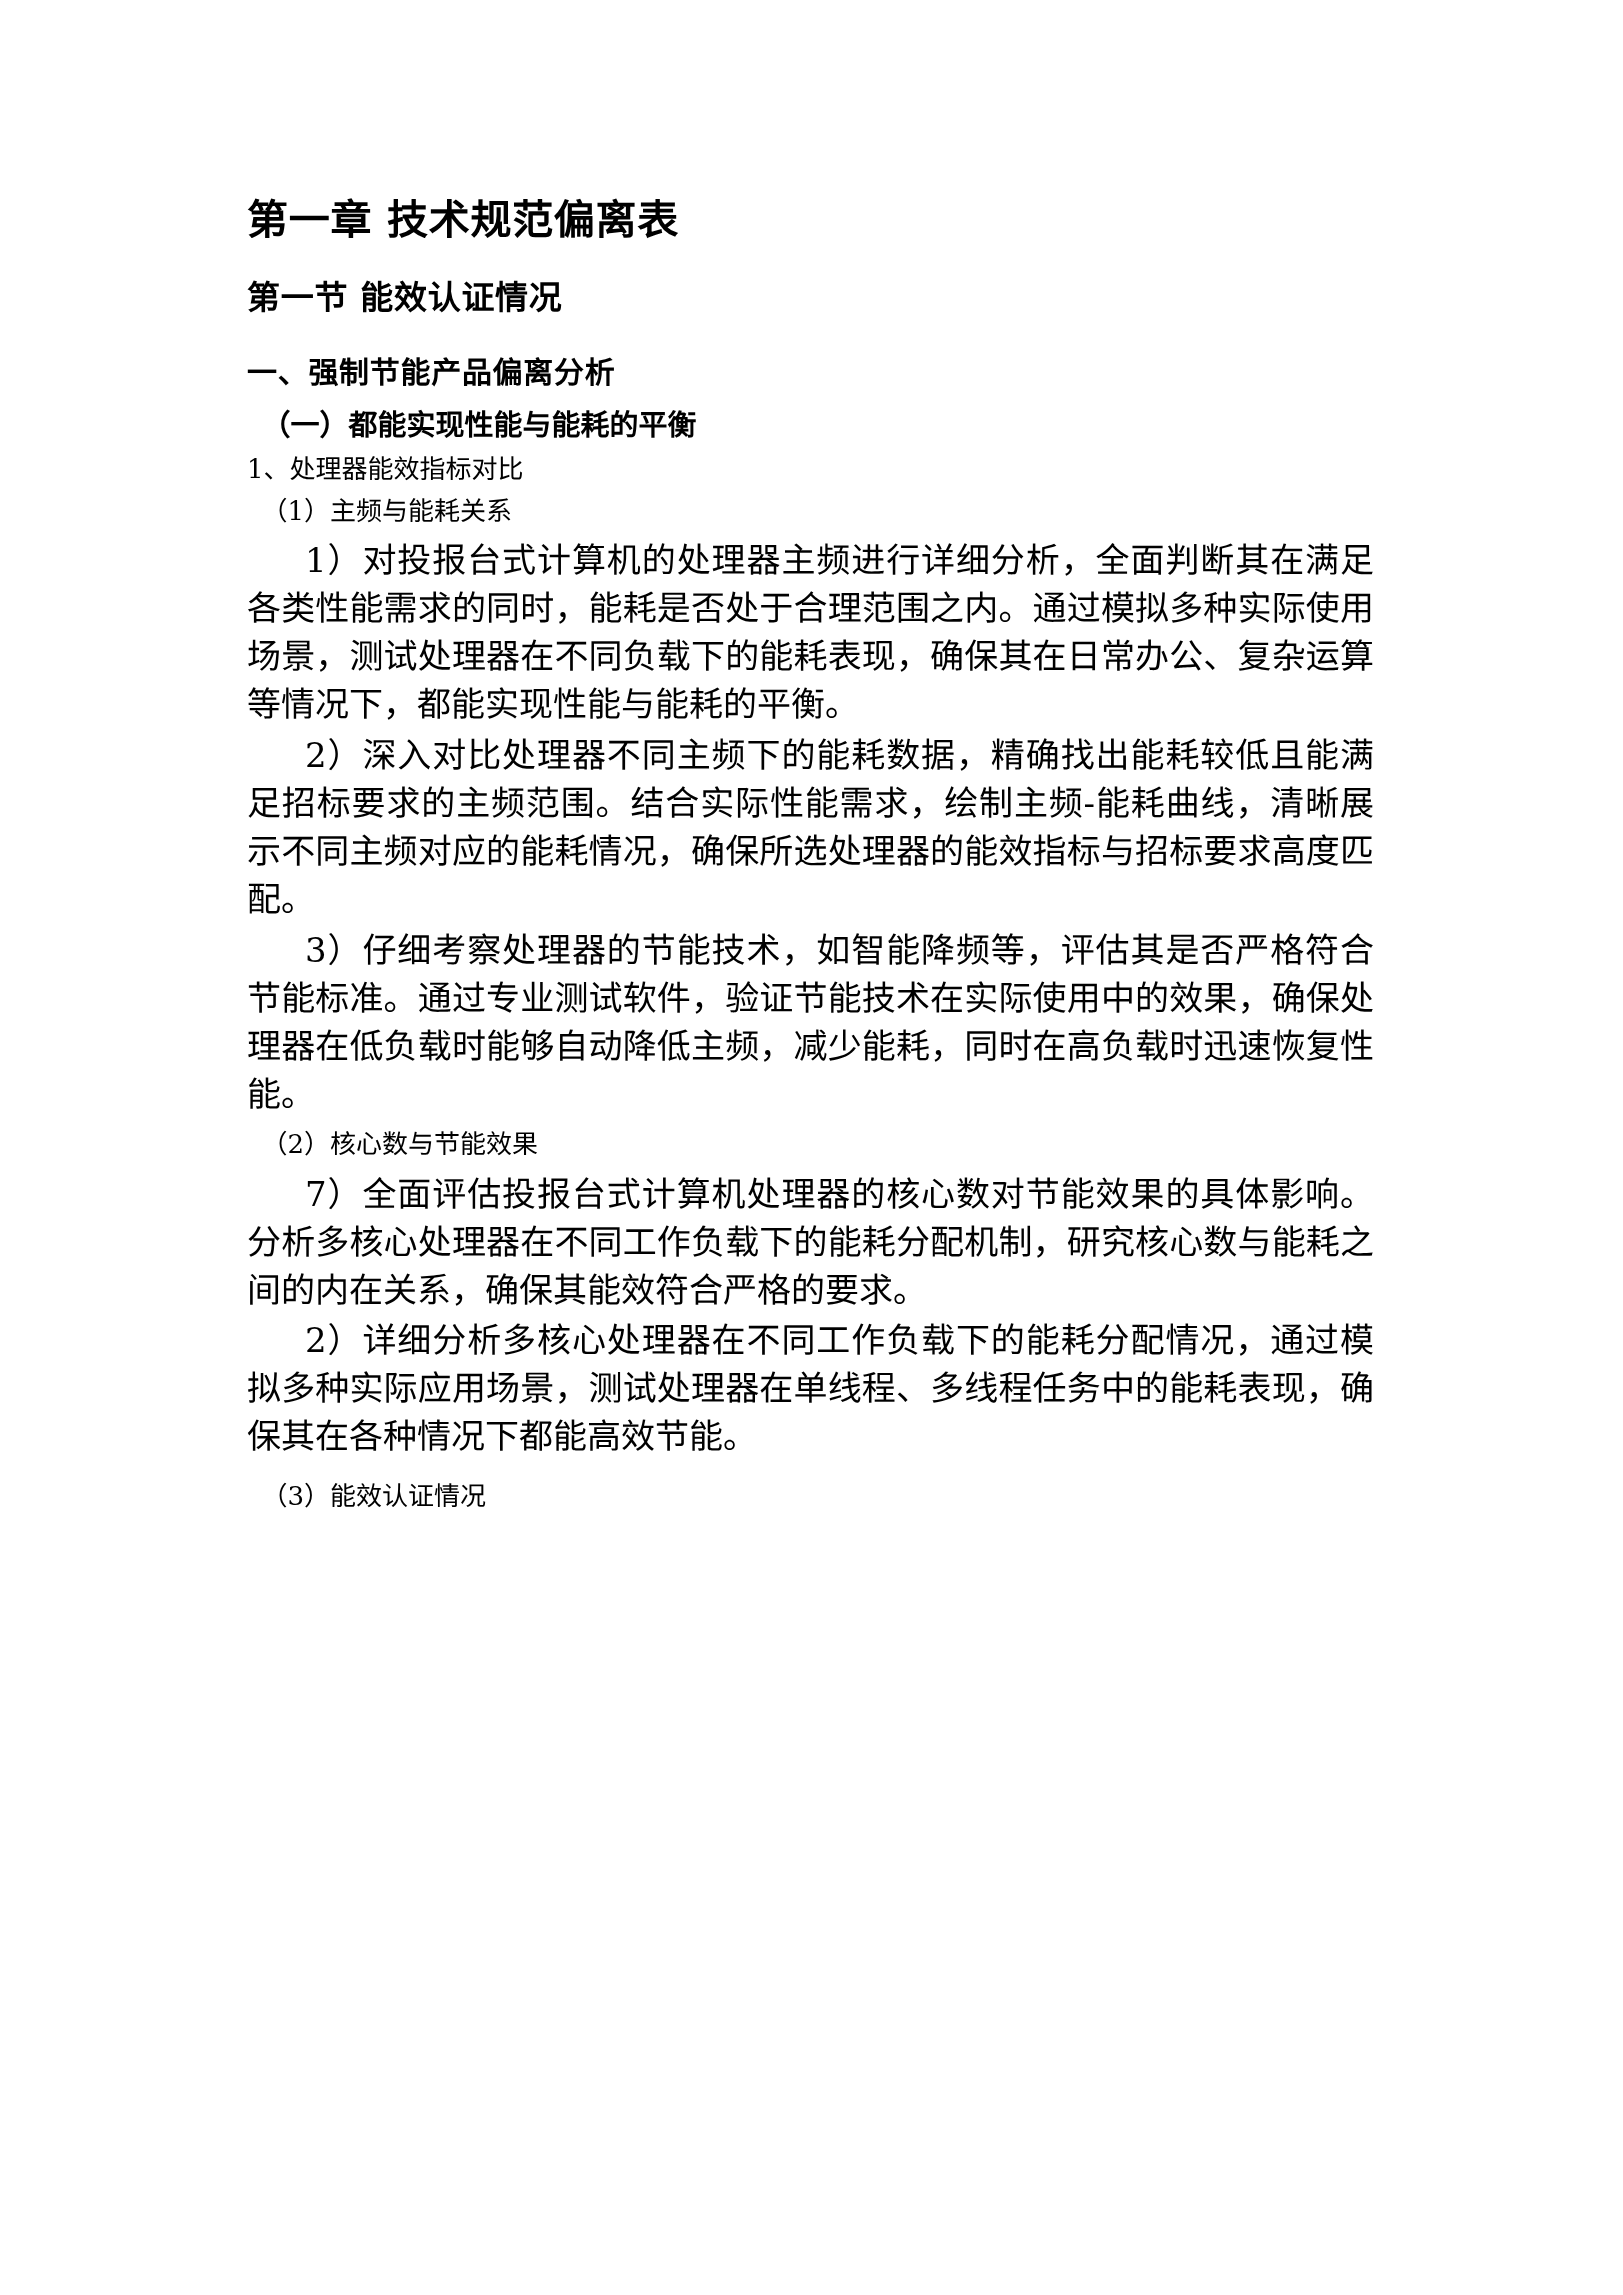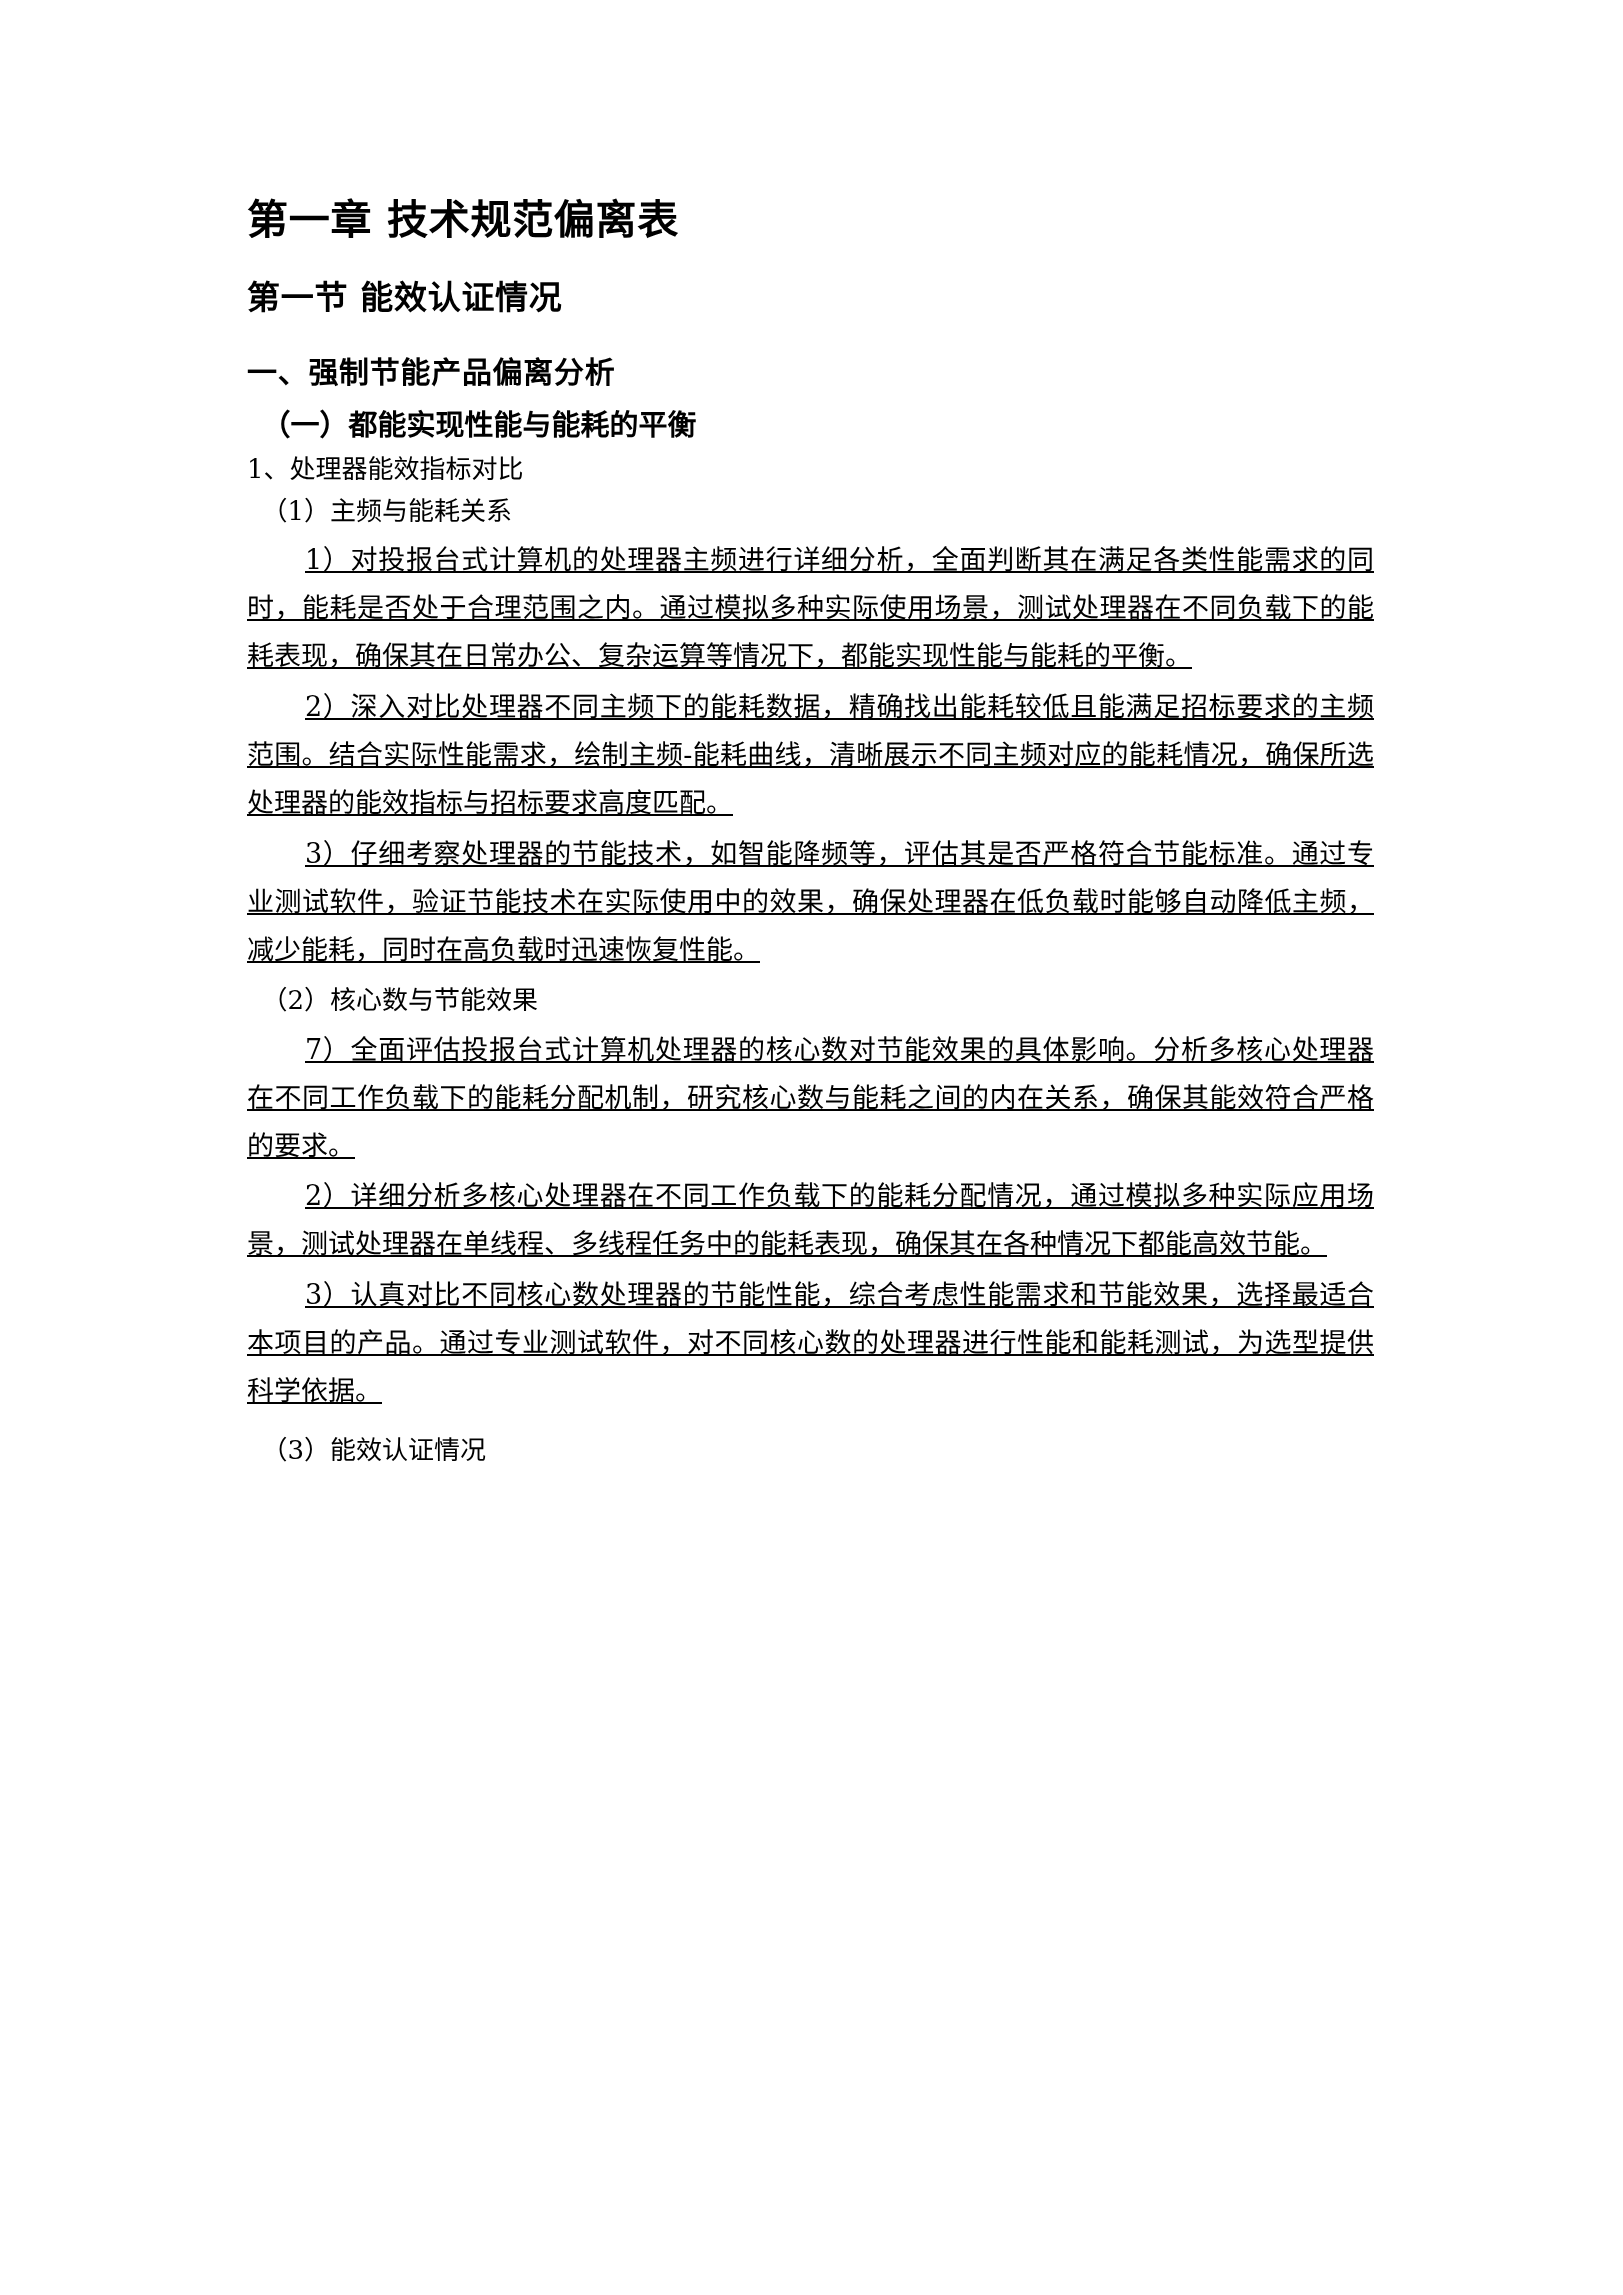--- a/index.html
+++ b/index.html
@@ -84,28 +84,27 @@
     line-height: 1.3;
     margin: 0 0 7.9px 0;
     padding-left: 14.4px;
     white-space: pre;
   }
 
   
 
   .para {
     font-family: "DejaVu Serif", "Liberation Serif", serif;
-    font-size: 27px;
+    font-size: 34px;
     line-height: 48px;
     text-align: justify;
     text-justify: inter-character;
     text-indent: 58px;
     margin: 0 0 2.6px 0;
     word-break: break-all;
-    text-decoration: underline;
   }
 
   .gap-sm { height: 7.9px; }
   .gap-md { height: 17px; }
 </style>
 </head>
 <body>
 
 <div class="page">
   <div class="doc-body">
@@ -129,21 +128,20 @@
     <p class="para">3）仔细考察处理器的节能技术，如智能降频等，评估其是否严格符合节能标准。通过专业测试软件，验证节能技术在实际使用中的效果，确保处理器在低负载时能够自动降低主频，减少能耗，同时在高负载时迅速恢复性能。</p>
 
     <div class="gap-sm"></div>
 
     <div class="h-level4">（2）核心数与节能效果</div>
 
     <p class="para">7）全面评估投报台式计算机处理器的核心数对节能效果的具体影响。分析多核心处理器在不同工作负载下的能耗分配机制，研究核心数与能耗之间的内在关系，确保其能效符合严格的要求。</p>
 
     <p class="para">2）详细分析多核心处理器在不同工作负载下的能耗分配情况，通过模拟多种实际应用场景，测试处理器在单线程、多线程任务中的能耗表现，确保其在各种情况下都能高效节能。</p>
 
-    <p class="para">3）认真对比不同核心数处理器的节能性能，综合考虑性能需求和节能效果，选择最适合本项目的产品。通过专业测试软件，对不同核心数的处理器进行性能和能耗测试，为选型提供科学依据。</p>
 
     <div class="gap-md"></div>
 
     <div class="h-level4">（3）能效认证情况</div>
 
   </div>
 </div>
 
 
 </body></html>

